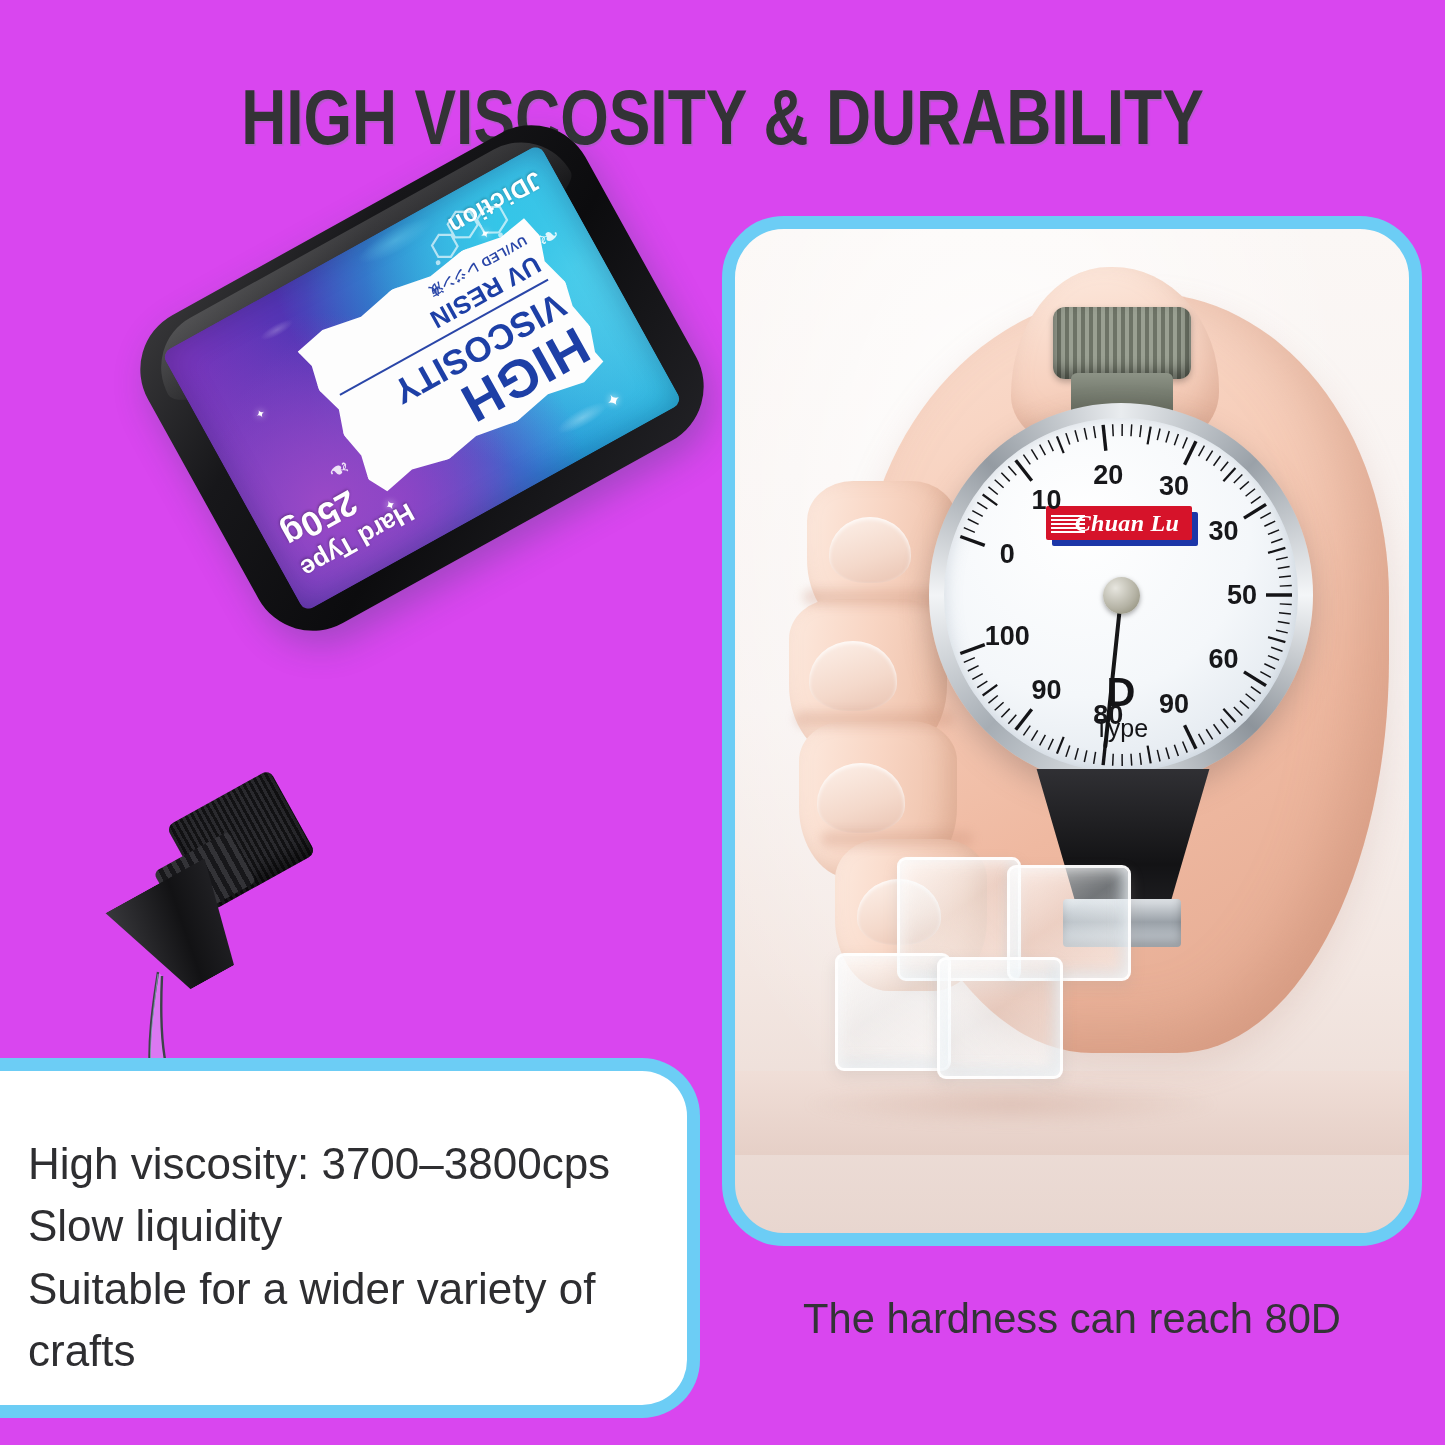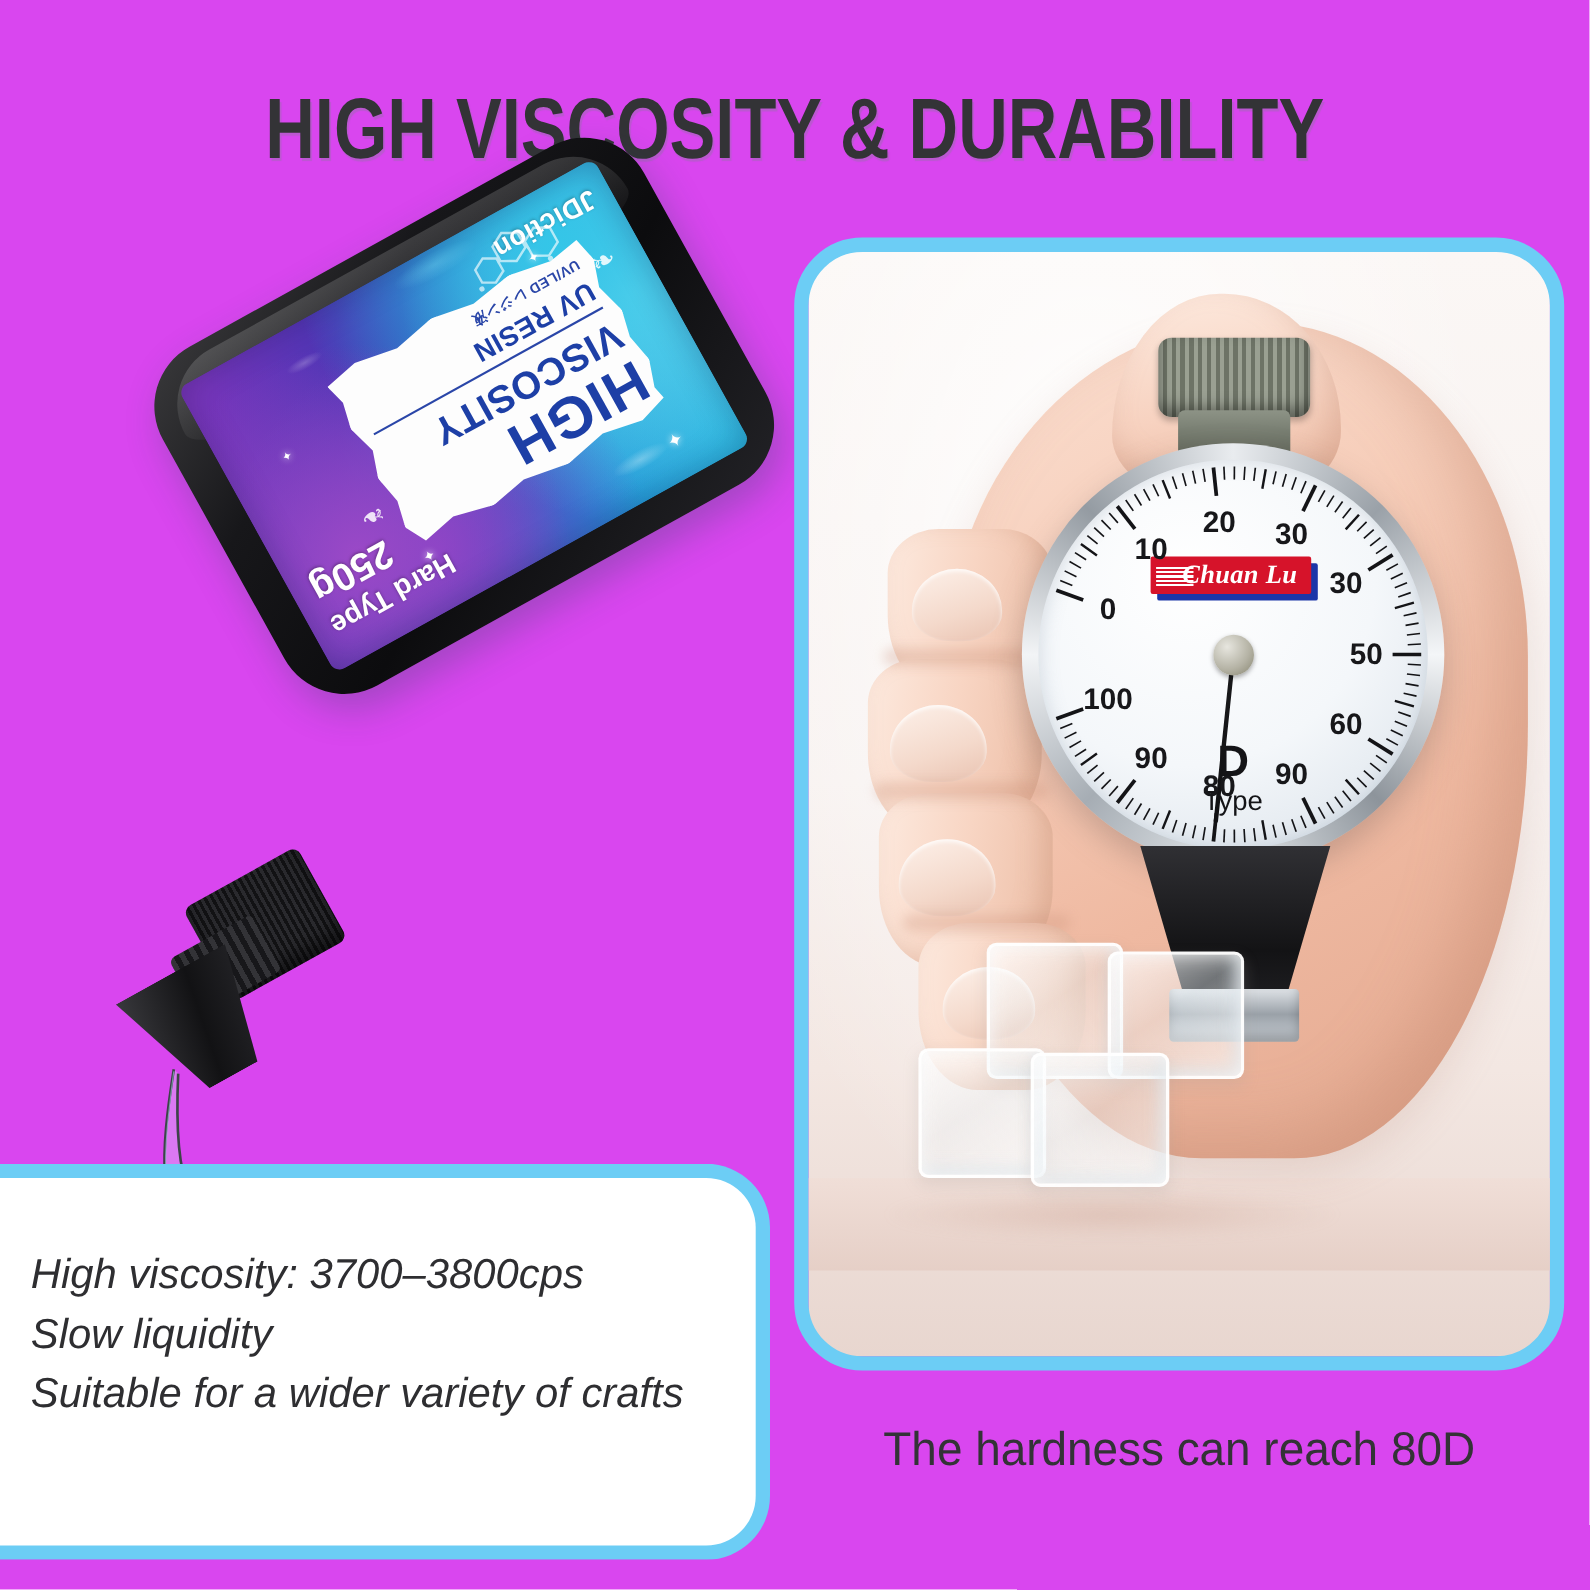--- a/index.html
+++ b/index.html
@@ -422,24 +422,23 @@
     background:#ffffff;
     border: 13px solid #6ccdf5;
     border-left: none;
     border-radius: 0 58px 58px 0;
     box-sizing: border-box;
   }
   #info-list {
     position:absolute;
     left: 68px; top: 62px;
     width: 630px;
-    font-size: 38px;
+    font-size: 44px;
     line-height: 1.42;
     color:#2e2e31;
-    font-style:italic;
   }
   #info-list div { white-space: normal; }
 </style>
 </head>
 <body>
 
 <div id="page">
 
   <div id="headline">HIGH VISCOSITY &amp; DURABILITY</div>
 

